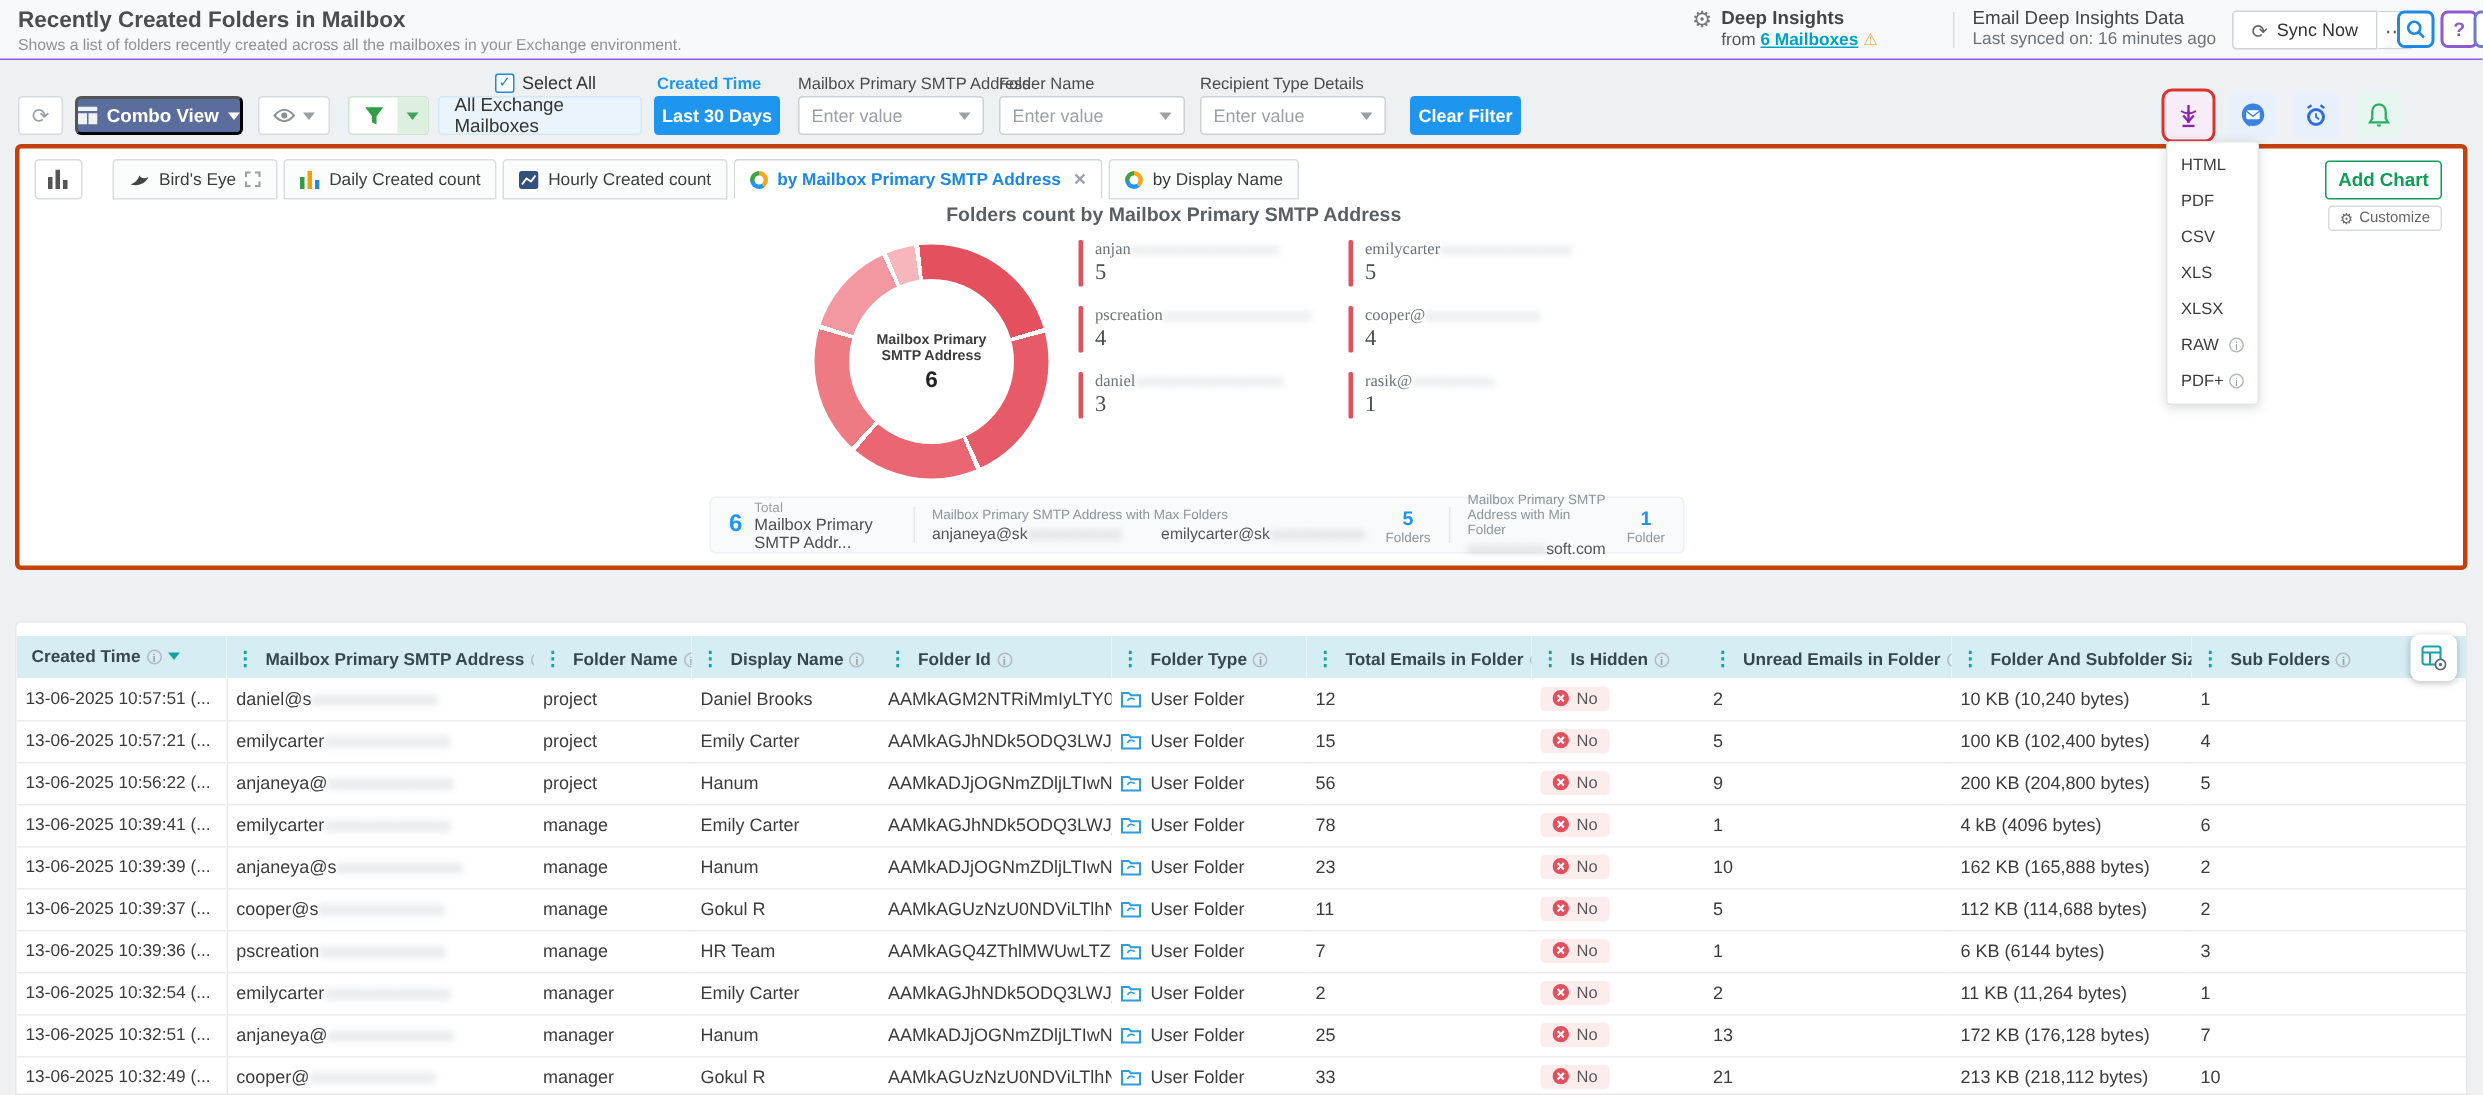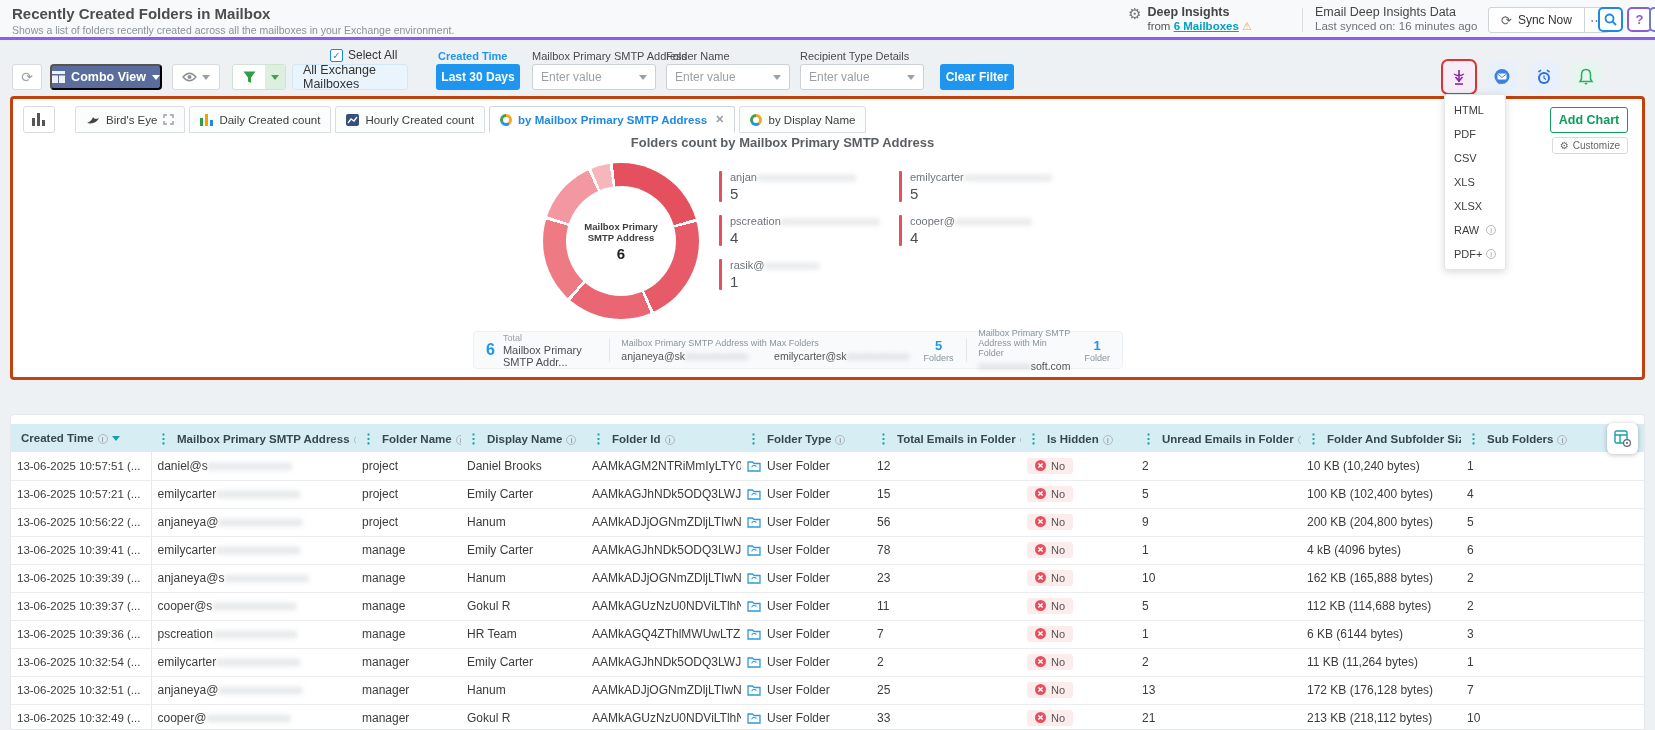--- a/index.html
+++ b/index.html
@@ -1,20 +1,20 @@
 <!DOCTYPE html>
 <html><head>
 <meta charset="utf-8">
 <style>
   * { margin:0; padding:0; box-sizing:border-box; }
   html,body { width:1655px; height:730px; overflow:hidden;
     font-family:"Liberation Sans", sans-serif; background:#eef1f4; color:#333; }
 
   
-  .topbar { position:absolute; left:0; top:0; width:100%; height:40px; background:#f7f9fa; border-bottom:3px solid #8b5cf6; }
+  .topbar { position:absolute; left:0; top:0; width:100%; height:40px; background:#f7f9fa; border-bottom:1px solid #8b5cf6; }
   .page-title { position:absolute; left:12px; top:5px; font-size:15px; font-weight:bold; color:#4d4d4d; }
   .page-subtitle { position:absolute; left:12px; top:24px; font-size:10.5px; color:#8d9298; }
   .di-block { position:absolute; left:1128px; top:5px; display:flex; gap:6px; }
   .gear-glyph { font-size:15px; color:#777; line-height:18px; }
   .di-lines { font-size:12px; color:#444; }
   .di-line1 { font-weight:bold; font-size:12.5px; color:#454545;}
   .di-line2 { font-size:11.5px; color:#555; margin-top:1px;}
   .di-link { color:#00a3c4; font-weight:bold; text-decoration:underline; cursor:pointer; }
   .warn-icon { color:#f0ad4e; font-size:11px; }
   .top-divider { position:absolute; left:1302px; top:8px; width:1px; height:24px; background:#ddd; }
@@ -38,21 +38,21 @@
   .ctl { position:absolute; top:22px; height:26px; }
   .icon-btn-plain { width:30px; border:1px solid #d7dbdf; background:#fff; border-radius:3px; color:#9aa0a6; font-size:14px; display:flex; align-items:center; justify-content:center; cursor:pointer;}
   .combo-btn { left:50px; width:112px; background:#5a6d9c; color:#fff; border-radius:4px; font-size:12.5px; font-weight:bold; display:flex; align-items:center; justify-content:center; gap:6px; cursor:pointer; }
   .eye-btn { left:172px; width:48px; border:1px solid #d7dbdf; background:#fff; border-radius:3px; display:flex; align-items:center; justify-content:center; gap:5px; cursor:pointer; }
   .filter-btn { left:232px; width:54px; border:1px solid #cfe3d2; background:#fff; border-radius:3px; display:flex; cursor:pointer; overflow:hidden;}
   .filter-left { flex:1; display:flex; align-items:center; justify-content:center; }
   .filter-right { width:20px; background:#ddefdf; display:flex; align-items:center; justify-content:center; }
   .chev { width:0; height:0; border-left:4px solid transparent; border-right:4px solid transparent; border-top:5px solid #9aa0a6; }
   .chev.white { border-top-color:#fff; }
   .chev.green { border-top-color:#44a05b; }
-  .mailboxes { left:292px; width:116px; background:#eaf4fc; border:1px solid #d3e7f7; border-radius:3px; font-size:12.5px; color:#333; display:flex; align-items:center; padding:0 10px; cursor:pointer; }
+  .mailboxes { left:292px; width:136px; background:#eaf4fc; border:1px solid #d3e7f7; border-radius:3px; font-size:12.5px; color:#333; display:flex; align-items:center; padding:0 10px; cursor:pointer; }
   .select-all { position:absolute; left:330px; top:6px; display:flex; align-items:center; gap:5px; font-size:12px; color:#333; cursor:pointer; }
   .cbox { width:13px; height:13px; border-radius:2px; background:#fff; border:1px solid #1e88e5; color:#1e88e5; font-size:10px; line-height:11px; text-align:center; }
   .cbox::before { content:"✓"; }
   .blue-btn { background:#1e96f0; color:#fff; border:none; border-radius:3px; font-size:12px; font-weight:bold; display:flex; align-items:center; justify-content:center; cursor:pointer; }
   .last30 { left:436px; width:84px; }
   .selbox { width:124px; border:1px solid #ccd1d6; background:#fff; border-radius:3px; font-size:12px; color:#9aa0a6; display:flex; align-items:center; justify-content:space-between; padding:0 8px; cursor:pointer; }
   .clearf { left:836px; width:72px; }
   .tool-ic { position:absolute; top:20px; width:30px; height:30px; border-radius:4px; display:flex; align-items:center; justify-content:center; cursor:pointer; }
   .export-ic { left:1444px; background:#f6edf8; outline:2px solid #e03131; outline-offset:1px; }
   .chat-ic { left:1487px; background:#e7f0fb; }
@@ -75,21 +75,21 @@
   .donut-mini::after { content:""; position:absolute; inset:3px; background:#fff; border-radius:50%; }
   .tab-x { color:#9aa0a6; font-size:11px; margin-left:2px; }
   .addchart-btn { position:absolute; right:14px; top:8px; height:26px; width:78px; border:1.5px solid #0f9d58; color:#0f9d58; background:#fff; border-radius:3px; font-size:12.5px; font-weight:bold; display:flex; align-items:center; justify-content:center; cursor:pointer; }
   .customize-btn { position:absolute; right:14px; top:38px; height:17px; border:1px solid #d7dbdf; color:#666; background:#fff; border-radius:3px; font-size:10px; display:flex; align-items:center; gap:4px; padding:0 7px; cursor:pointer; }
   .chart-title { position:absolute; left:0; right:90px; top:36px; text-align:center; font-size:13px; font-weight:bold; color:#5a5f63; }
   .donut-wrap { position:absolute; left:530px; top:64px; width:156px; height:156px; }
   .donut { width:156px; height:156px; border-radius:50%; }
   .donut-hole { position:absolute; inset:23px; background:#fff; border-radius:50%; display:flex; flex-direction:column; align-items:center; justify-content:center; text-align:center; }
   .hole-label { font-size:9.5px; font-weight:bold; color:#3c3c3c; width:100px; }
   .hole-value { font-size:15px; font-weight:bold; color:#222; margin-top:2px; }
-  .legend { position:absolute; left:706px; top:72px; display:grid; grid-template-columns:180px 180px; column-gap:0; row-gap:13px; }
+  .legend { position:absolute; left:706px; top:61px; display:grid; grid-template-columns:180px 180px; column-gap:0; row-gap:13px;font-family:Liberation Serif, serif; }
   .lg-item { display:flex; gap:8px; }
   .lg-bar { width:3px; background:#e4505e; border-radius:1px; }
   .lg-label { font-size:11px; color:#6d737a; white-space:nowrap; }
   .lg-value { font-size:15px; color:#4a4f54; margin-top:2px; }
   .mask { filter:blur(2.5px); color:#b9bec4; user-select:none; }
   .summary { position:absolute; left:460px; top:232px; width:650px; height:38px; background:#f8fafb; border:1px solid #eef1f3; border-radius:4px; display:flex; align-items:center; }
   .sm-sec { display:flex; align-items:center; height:100%; padding:0 12px; }
   .sm-div { width:1px; height:24px; background:#e3e7ea; }
   .sm-count { font-size:16px; font-weight:bold; color:#1e96f0; margin-right:8px; }
   .sm-l1 { font-size:9px; color:#9aa0a6; }
@@ -358,20 +358,27 @@
       <div>
           <div class="lg-label"><span>pscreation</span><span class="mask">xxxxxxxxxxxxxxxxxx</span></div>
       <div class="lg-value">4</div>
         </div>
       </div>
     <div class="lg-item">
         <span class="lg-bar"></span>
       <div>
           <div class="lg-label"><span>cooper@</span><span class="mask">xxxxxxxxxxxxxx</span></div>
       <div class="lg-value">4</div>
+        </div>
+      </div>
+    <div class="lg-item">
+        <span class="lg-bar"></span>
+      <div>
+          <div class="lg-label"><span>daniel</span><span class="mask">xxxxxxxxxxxxxxxxxx</span></div>
+      <div class="lg-value">3</div>
         </div>
       </div>
     <div class="lg-item">
         <span class="lg-bar"></span>
       <div>
           <div class="lg-label"><span>rasik@</span><span class="mask">xxxxxxxxxx</span></div>
       <div class="lg-value">1</div>
         </div>
       </div>
   </div>

